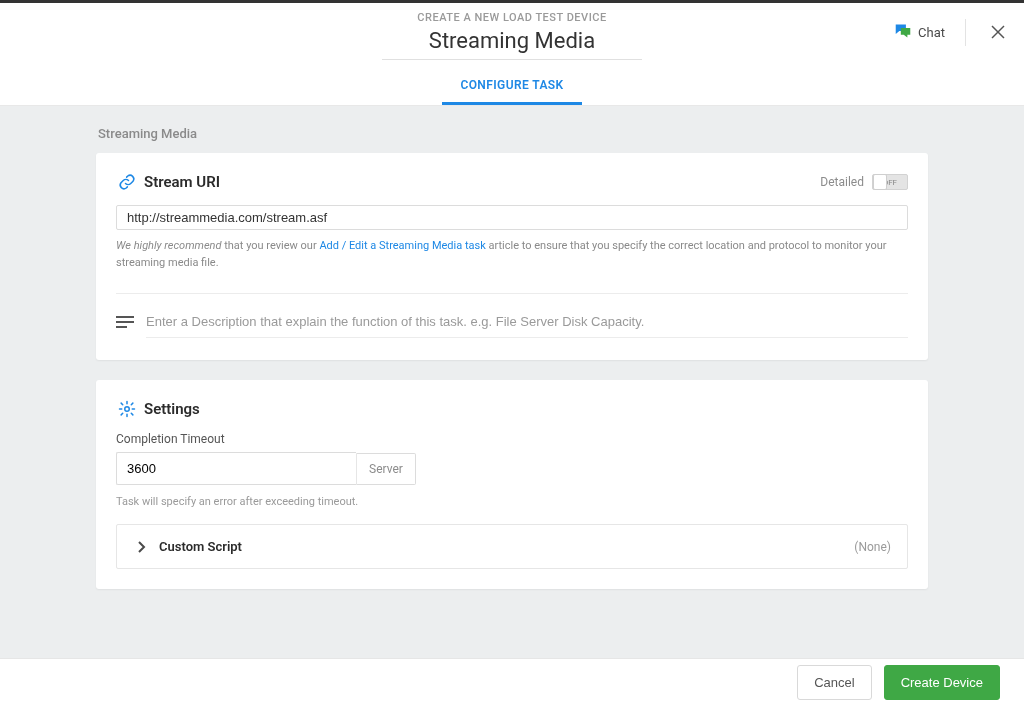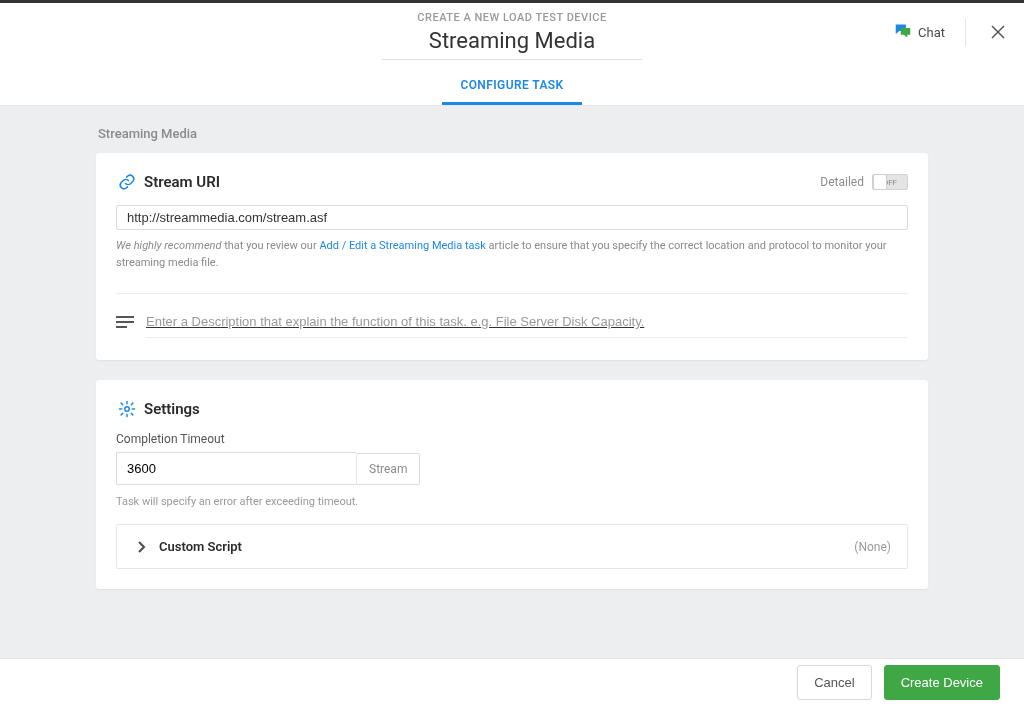--- a/index.html
+++ b/index.html
@@ -171,21 +171,20 @@
   }
   .help-line .italic { font-style: italic; }
   .help-line a { color: #1e88e5; text-decoration: none; }
   .divider {
     border-top: 1px solid #ececec;
     margin: 22px 0 12px 0;
   }
   .desc-row {
     display: flex;
     align-items: center;
-    text-decoration: underline;
   }
   .desc-icon {
     width: 30px;
     display: flex;
     justify-content: flex-start;
     color: #555;
   }
   .desc-input {
     flex: 1;
     border: none;
@@ -374,21 +373,21 @@
             <circle cx="12" cy="12" r="3" fill="none" stroke="#1e88e5" stroke-width="2"></circle>
             <path d="M12 2v3 M12 19v3 M4.2 4.2l2.1 2.1 M17.7 17.7l2.1 2.1 M2 12h3 M19 12h3 M4.2 19.8l2.1-2.1 M17.7 6.3l2.1-2.1" stroke="#1e88e5" stroke-width="2" stroke-linecap="round"></path>
           </svg>
         </span>
         <h2>Settings</h2>
       </div>
 
       <label class="field-label">Completion Timeout</label>
       <div class="timeout-row">
         <input class="timeout-input" type="text" value="3600" style="">
-        <div class="timeout-unit">Stream</div>
+        <div class="timeout-unit">Server</div>
       </div>
       <div class="hint">Task will specify an error after exceeding timeout.</div>
     </div>
 
     <div style="padding:0 20px 20px 20px;">
       <div class="collapsible">
         <span class="chev">
           <svg width="8" height="12" viewBox="0 0 8 12">
             <path d="M1 1l5 5-5 5" fill="none" stroke="#4a4a4a" stroke-width="2"></path>
           </svg>

